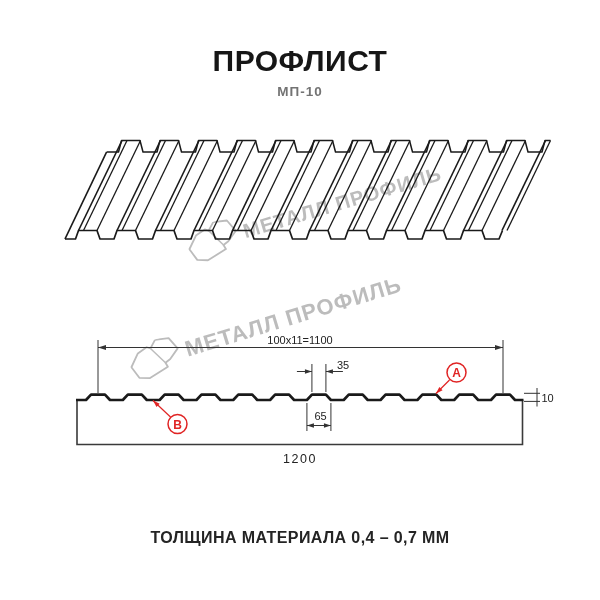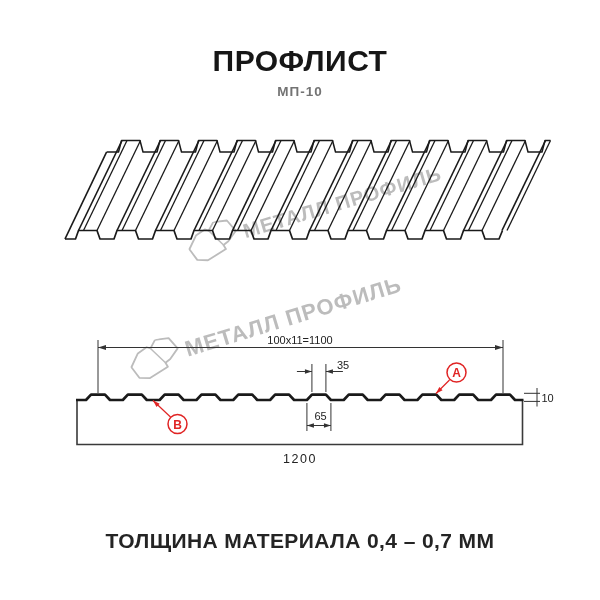--- a/index.html
+++ b/index.html
@@ -4,21 +4,21 @@
 <style>
   html,body{margin:0;padding:0;background:#ffffff;}
   .canvas{position:relative;width:600px;height:600px;background:#ffffff;overflow:hidden;
           font-family:"Liberation Sans", sans-serif;}
   
   .hdr{position:absolute;top:46px;left:0;width:600px;text-align:center;z-index:3;}
   .title{font-size:30px;font-weight:800;letter-spacing:0.5px;color:#161616;line-height:1;}
   .subtitle{margin-top:8px;font-size:13.5px;font-weight:600;letter-spacing:1px;color:#737373;}
   
   .ftr{position:absolute;top:529px;left:0;width:600px;text-align:center;z-index:3;
-       font-size:21px;font-weight:600;letter-spacing:0.4px;color:#242424;}
+       font-size:16px;font-weight:600;letter-spacing:0.4px;color:#242424;}
   
   .wm{position:absolute;display:flex;align-items:center;gap:6px;z-index:1;
       transform-origin:0 50%;white-space:nowrap;}
   .wm-text{font-weight:700;letter-spacing:1px;}
   .wm-logo{flex:0 0 auto;}
   #wm1{left:188px;top:230px;font-size:20px;transform:rotate(-16.5deg);}
   #wm2{left:130px;top:348px;font-size:22px;transform:rotate(-17deg);}
   
   #tech-svg{position:absolute;left:0;top:0;z-index:2;}
   .dim{font-family:"Liberation Sans",sans-serif;font-size:11px;fill:#222222;}

